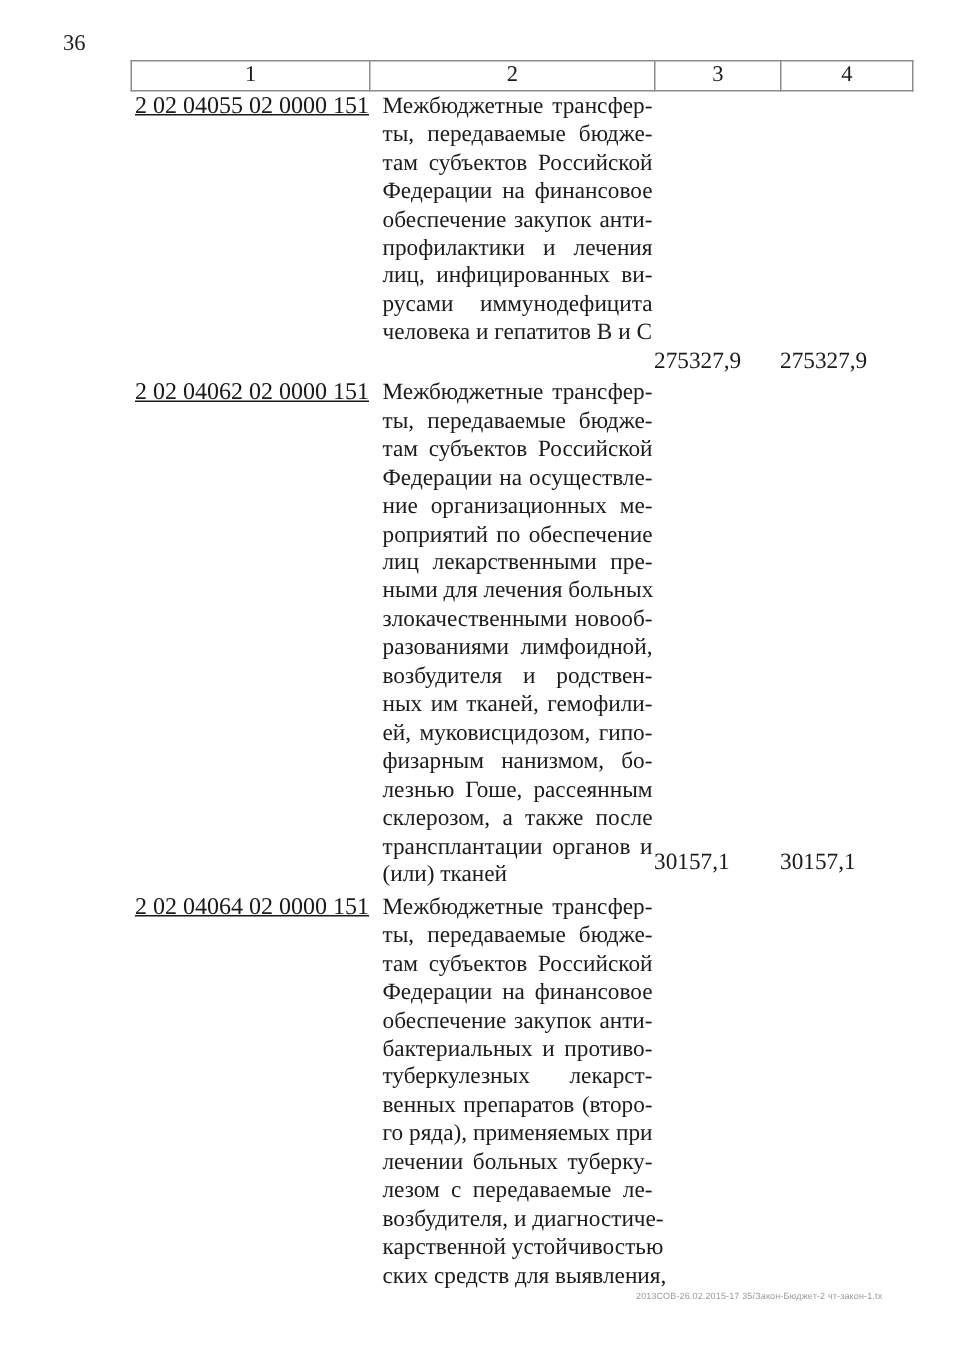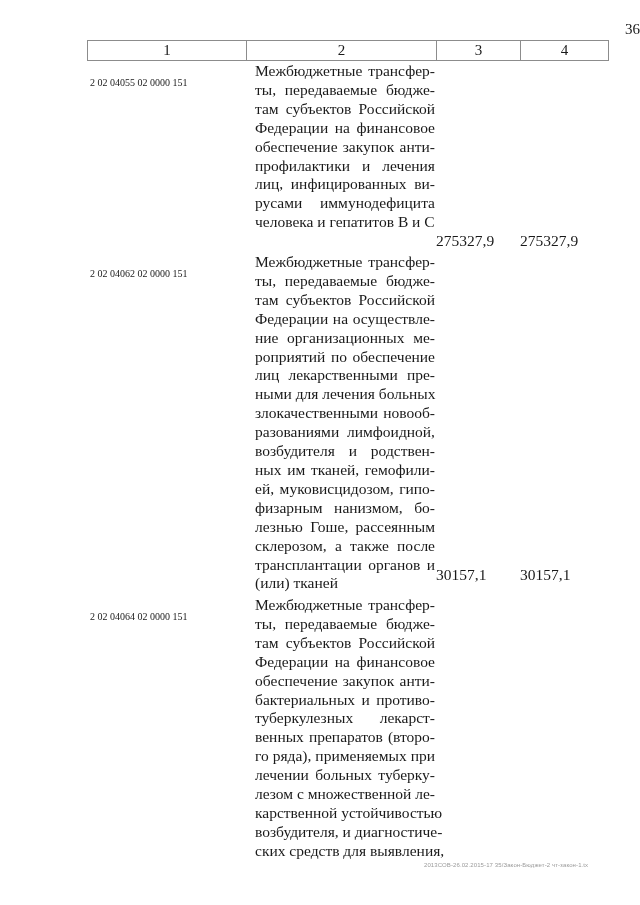--- a/index.html
+++ b/index.html
@@ -3,40 +3,40 @@
 <meta charset="utf-8">
 <style>
   html, body { margin: 0; padding: 0; background: #ffffff; }
   body {
     width: 640px; height: 905px; position: relative; overflow: hidden;
     font-family: "Liberation Serif", "DejaVu Serif", serif;
     color: #1a1a1a;
   }
   .page-number {
     position: absolute; top: 20px; left: 0; width: 640px;
-    text-align: right; font-size: 15px; line-height: 18px;
+    text-align: left; font-size: 15px; line-height: 18px;
     padding-left: 42px; box-sizing: border-box;
   }
   .header-table {
     position: absolute; top: 40px; left: 87px;
     border-collapse: collapse; table-layout: fixed;
   }
   .header-table td {
     border: 1px solid #8c8c8c; height: 19px; padding: 0;
     text-align: center; font-size: 15px; line-height: 19px;
   }
   .header-table td.c1 { width: 158px; }
   .header-table td.c2 { width: 189px; border-left: 1px dotted #9a9a9a; }
   .header-table td.c3 { width: 83px; }
   .header-table td.c4 { width: 87px; }
 
   .row { position: absolute; left: 0; width: 640px; }
   .code {
-    position: absolute; left: 90px; top: 12px; width: 158px;
-    font-size: 10px; line-height: 18.9px; white-space: nowrap;
+    position: absolute; left: 90px; top: 0; width: 158px;
+    font-size: 16px; line-height: 18.9px; white-space: nowrap; text-decoration: underline;
   }
   .desc {
     position: absolute; left: 255px; top: 0; width: 180px;
     font-size: 15.5px; line-height: 18.9px;
   }
   .desc span { display: block; text-align: justify; text-align-last: justify; white-space: nowrap; }
   .desc span.last { text-align-last: left; }
   .v3, .v4 {
     position: absolute; font-size: 15.5px; line-height: 18.9px; text-align: left;
   }
@@ -114,20 +114,20 @@
     <span>Межбюджетные трансфер-</span>
     <span>ты, передаваемые бюдже-</span>
     <span>там субъектов Российской</span>
     <span>Федерации на финансовое</span>
     <span>обеспечение закупок анти-</span>
     <span>бактериальных и противо-</span>
     <span>туберкулезных лекарст-</span>
     <span>венных препаратов (второ-</span>
     <span>го ряда), применяемых при</span>
     <span>лечении больных туберку-</span>
-    <span>лезом с множественной ле-</span>
+    <span>лезом с передаваемые ле-</span>
+    <span>возбудителя, и диагностиче-</span>
     <span>карственной устойчивостью</span>
-    <span>возбудителя, и диагностиче-</span>
     <span>ских средств для выявления,</span>
   </div>
 </div>
 
 <div class="footer">2013СОВ-26.02.2015-17 35/Закон-Бюджет-2 чт-закон-1.tx</div>
 
 </body></html>

